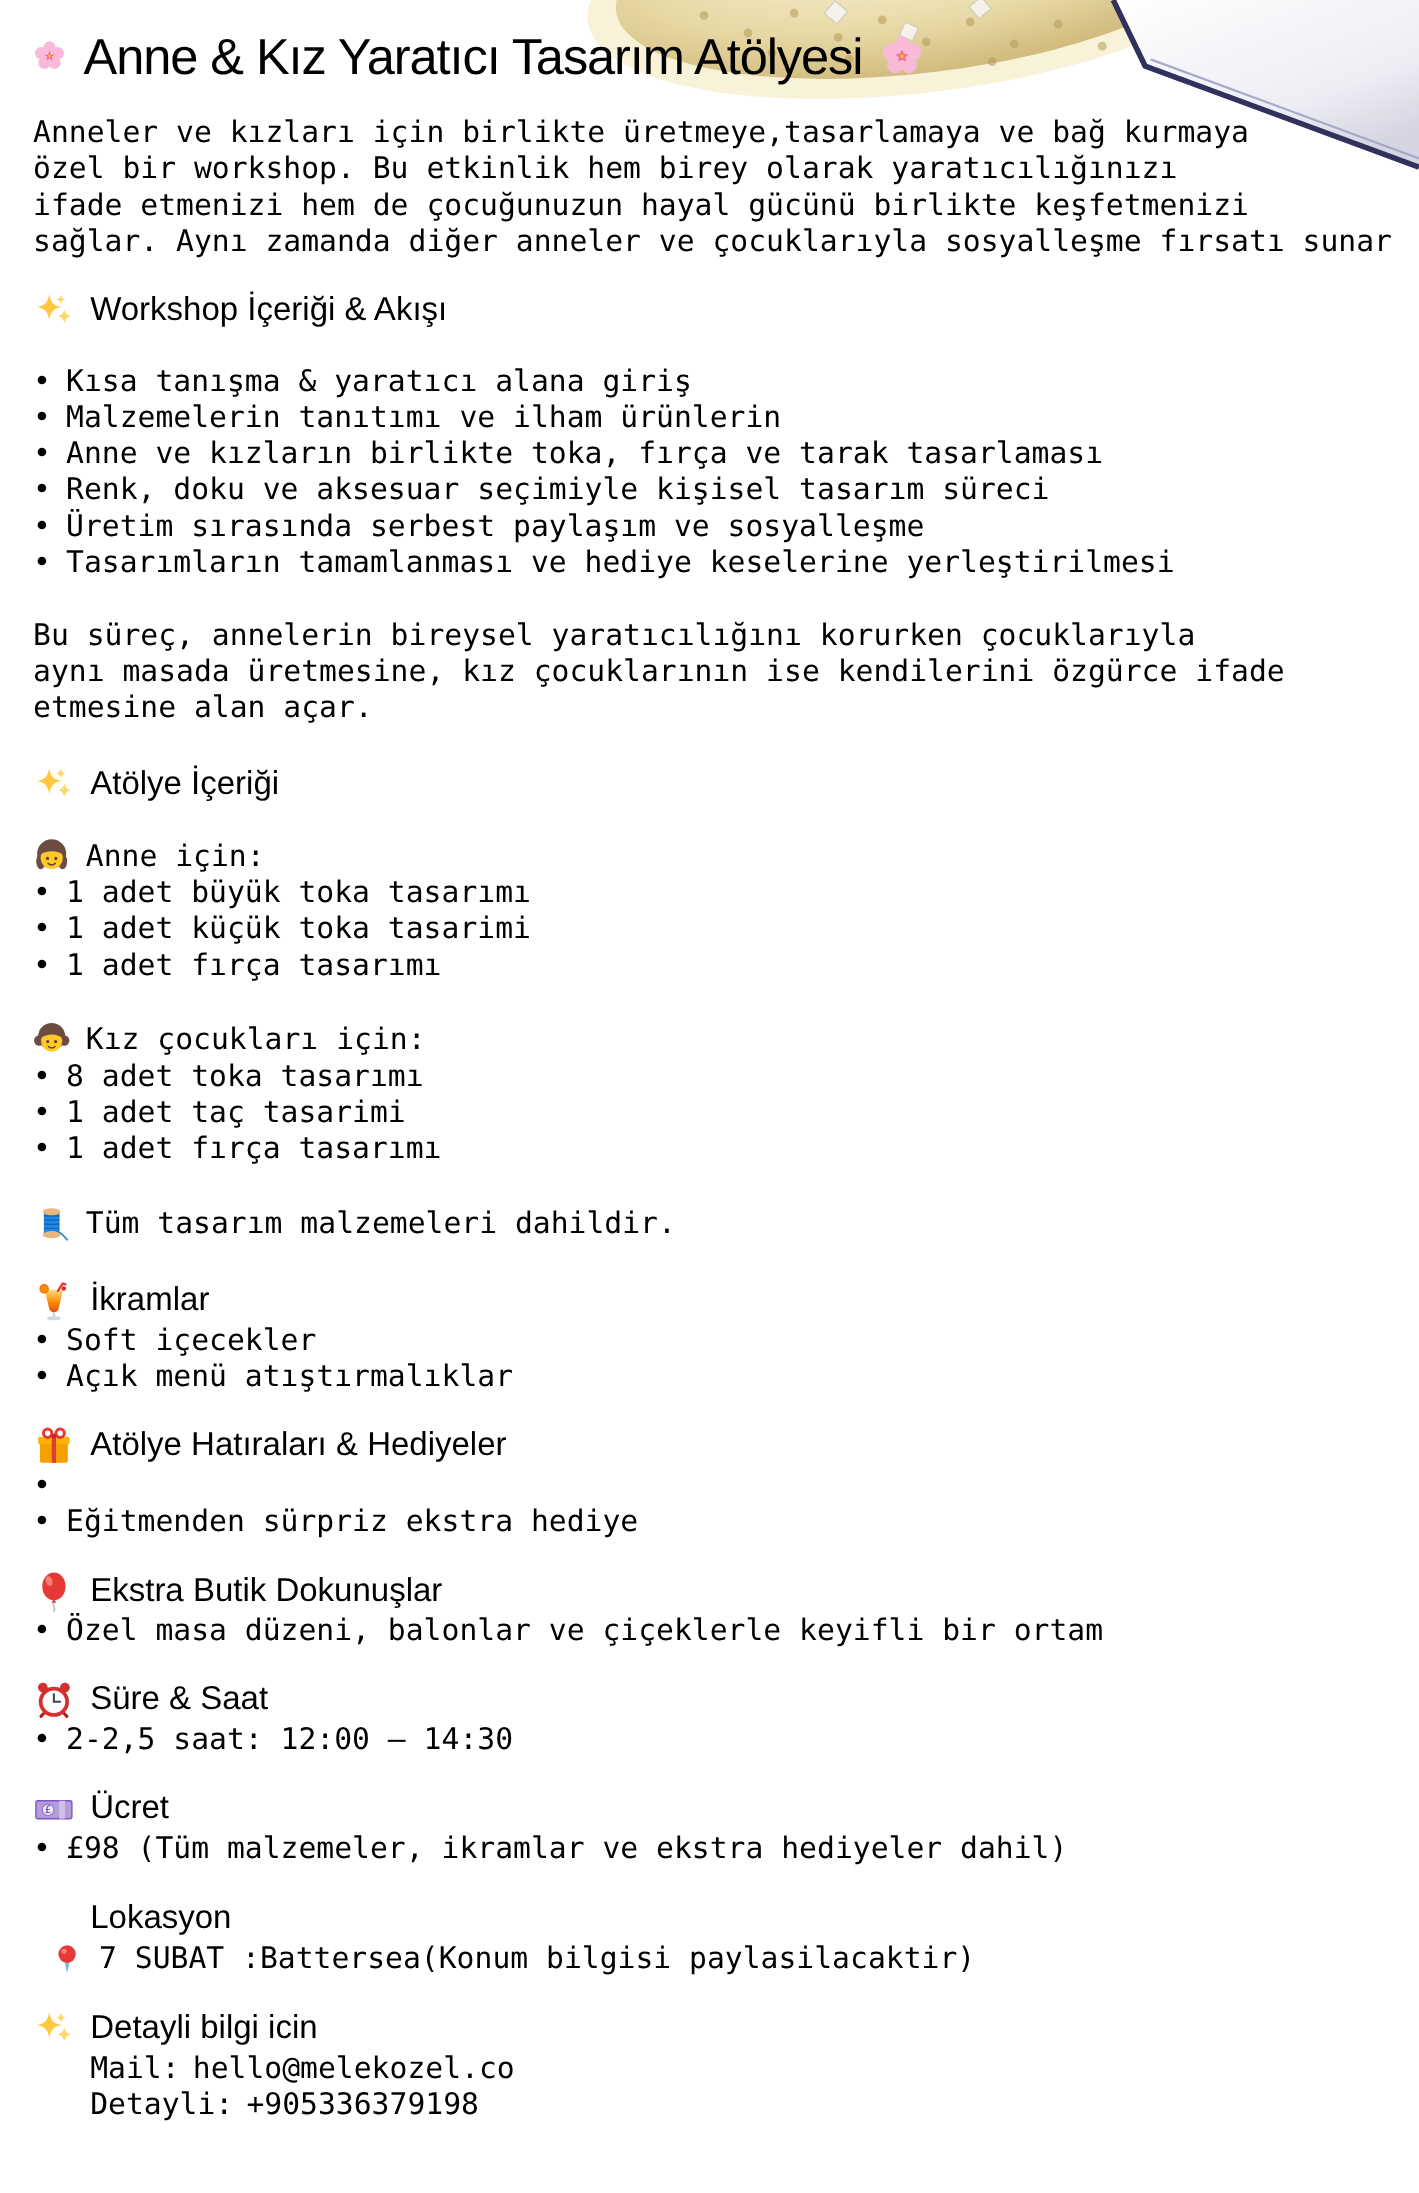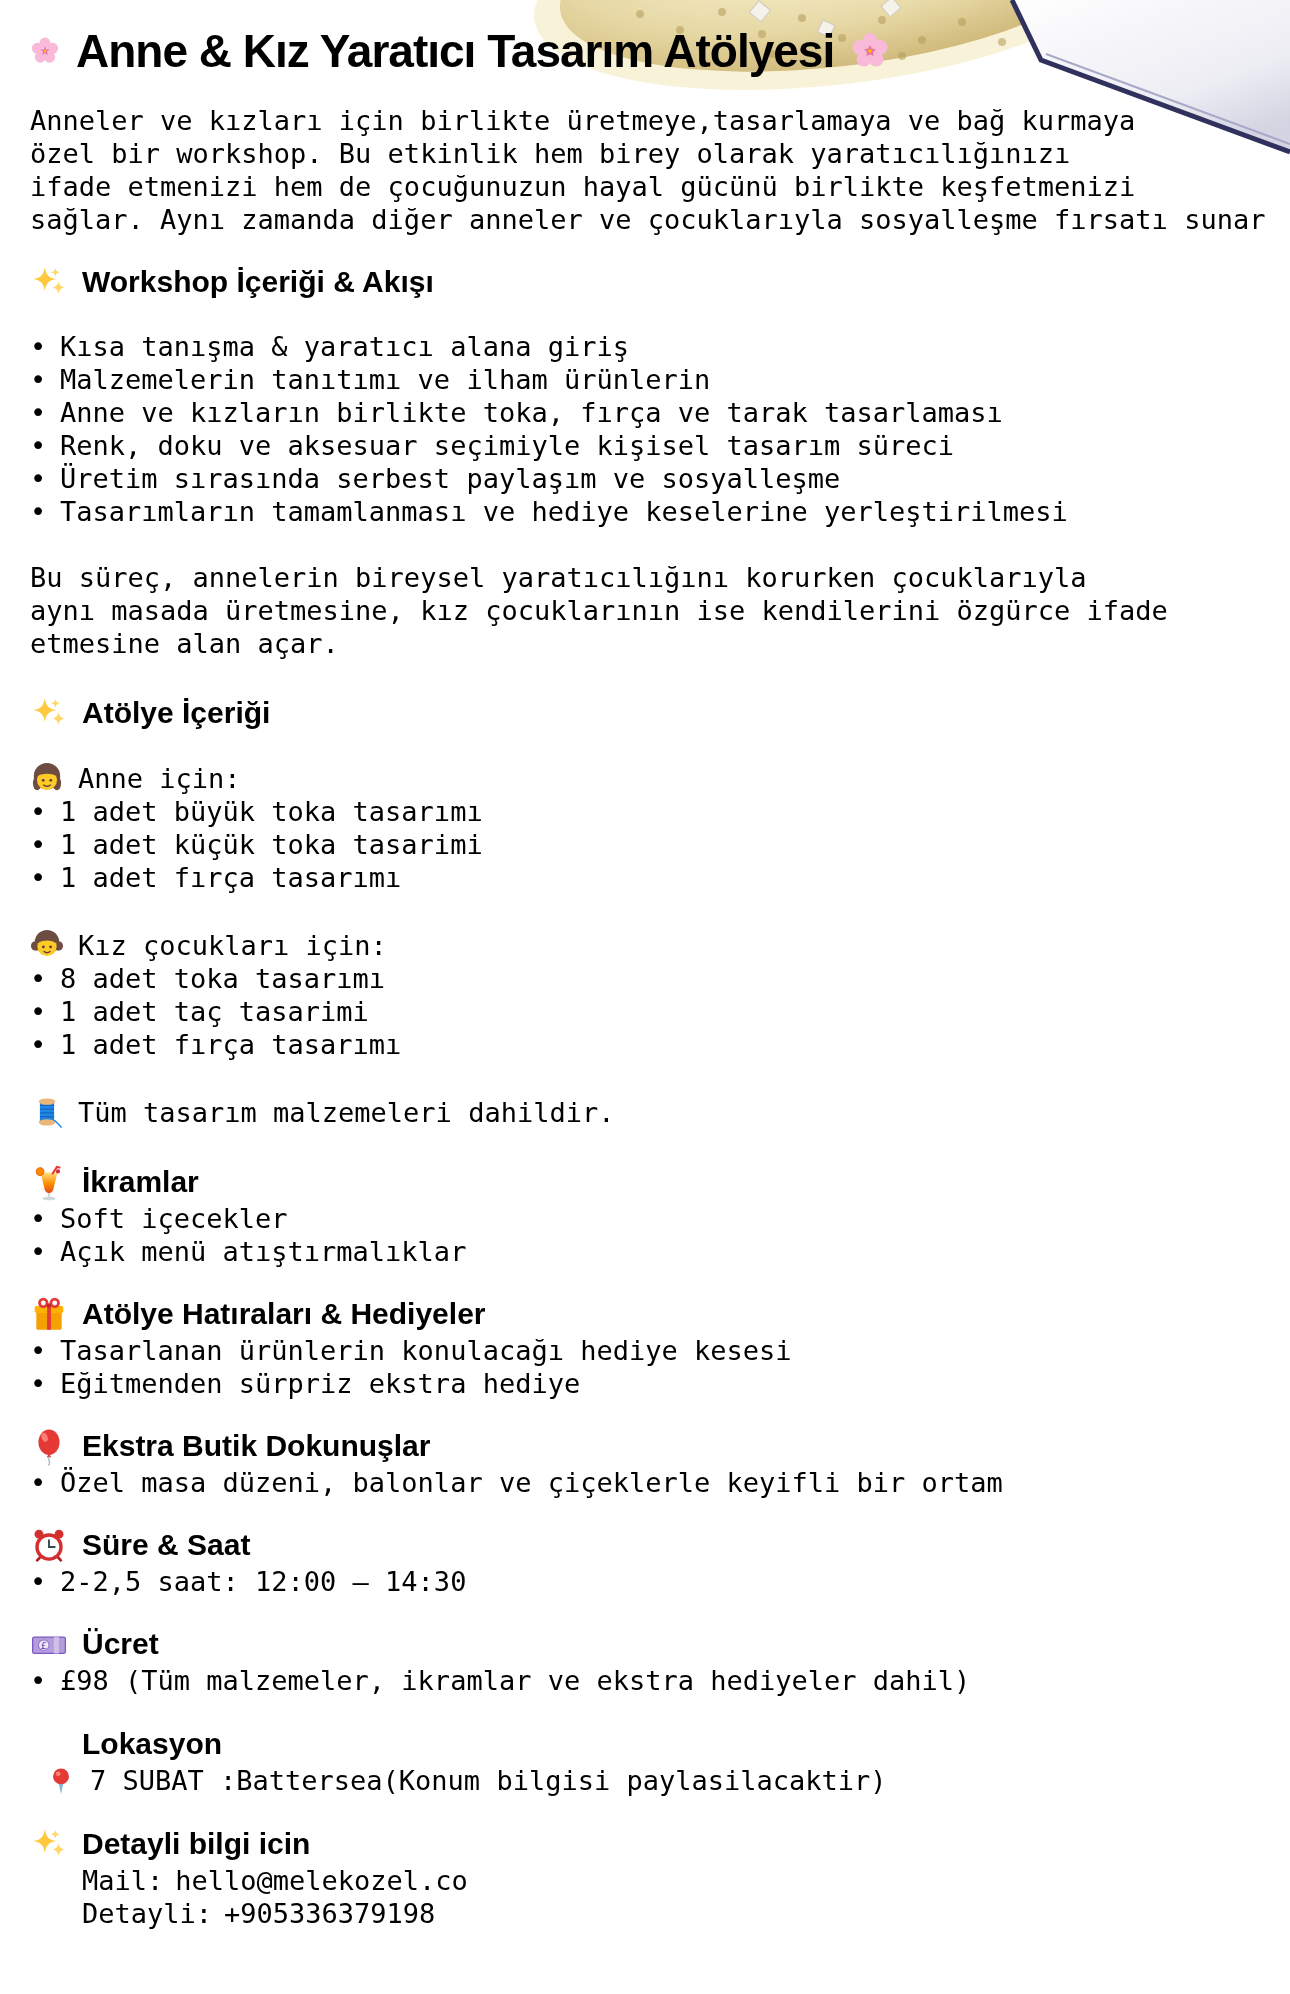--- a/index.html
+++ b/index.html
@@ -6,21 +6,21 @@
   .page{
     position:relative;
     width:1290px;height:1994px;
     background:#ffffff;
     font-family:"DejaVu Sans Mono",monospace;
     font-size:27px;line-height:33px;color:#000;
     overflow:hidden;
   }
   .decor-svg{position:absolute;top:0;left:0;z-index:0;}
   .content{position:relative;z-index:1;padding:0 16px 0 30px;}
-  h1,h2{margin:0;font-family:"Liberation Sans","DejaVu Sans",sans-serif;font-weight:700;}
+  h1,h2{margin:0;font-family:"Liberation Sans","DejaVu Sans",sans-serif;font-weight:400;}
   h1{font-size:46px;line-height:54px;letter-spacing:-1px;white-space:nowrap;}
   h2{font-size:30px;line-height:40px;}
   .title-row{display:flex;align-items:center;gap:16px;margin-top:24px;}
   .sec-header{display:flex;align-items:flex-end;gap:14px;}
   .inline-row{display:flex;align-items:center;gap:14px;}
   .para .tline{white-space:pre;}
   .li{display:flex;}
   .li .dot{width:30px;flex:0 0 30px;}
   .indent{padding-left:52px;}
   .pin-row{padding-left:16px;}
@@ -329,21 +329,20 @@
     <section class="mt26">
       <div class="sec-header">
         <svg class="ic ic38">
             <use href="#sym-gift"></use>
           </svg>
         <h2>Atölye Hatıraları &amp; Hediyeler</h2>
       </div>
       <div>
         <div class="li">
             <span class="dot">•</span>
-            <span>Tasarlanan ürünlerin konulacağı hediye kesesi</span>
           </div>
         <div class="li">
             <span class="dot">•</span>
             <span>Eğitmenden sürpriz ekstra hediye</span>
           </div>
       </div>
     </section>
 
     <section class="mt26">
       <div class="sec-header">

